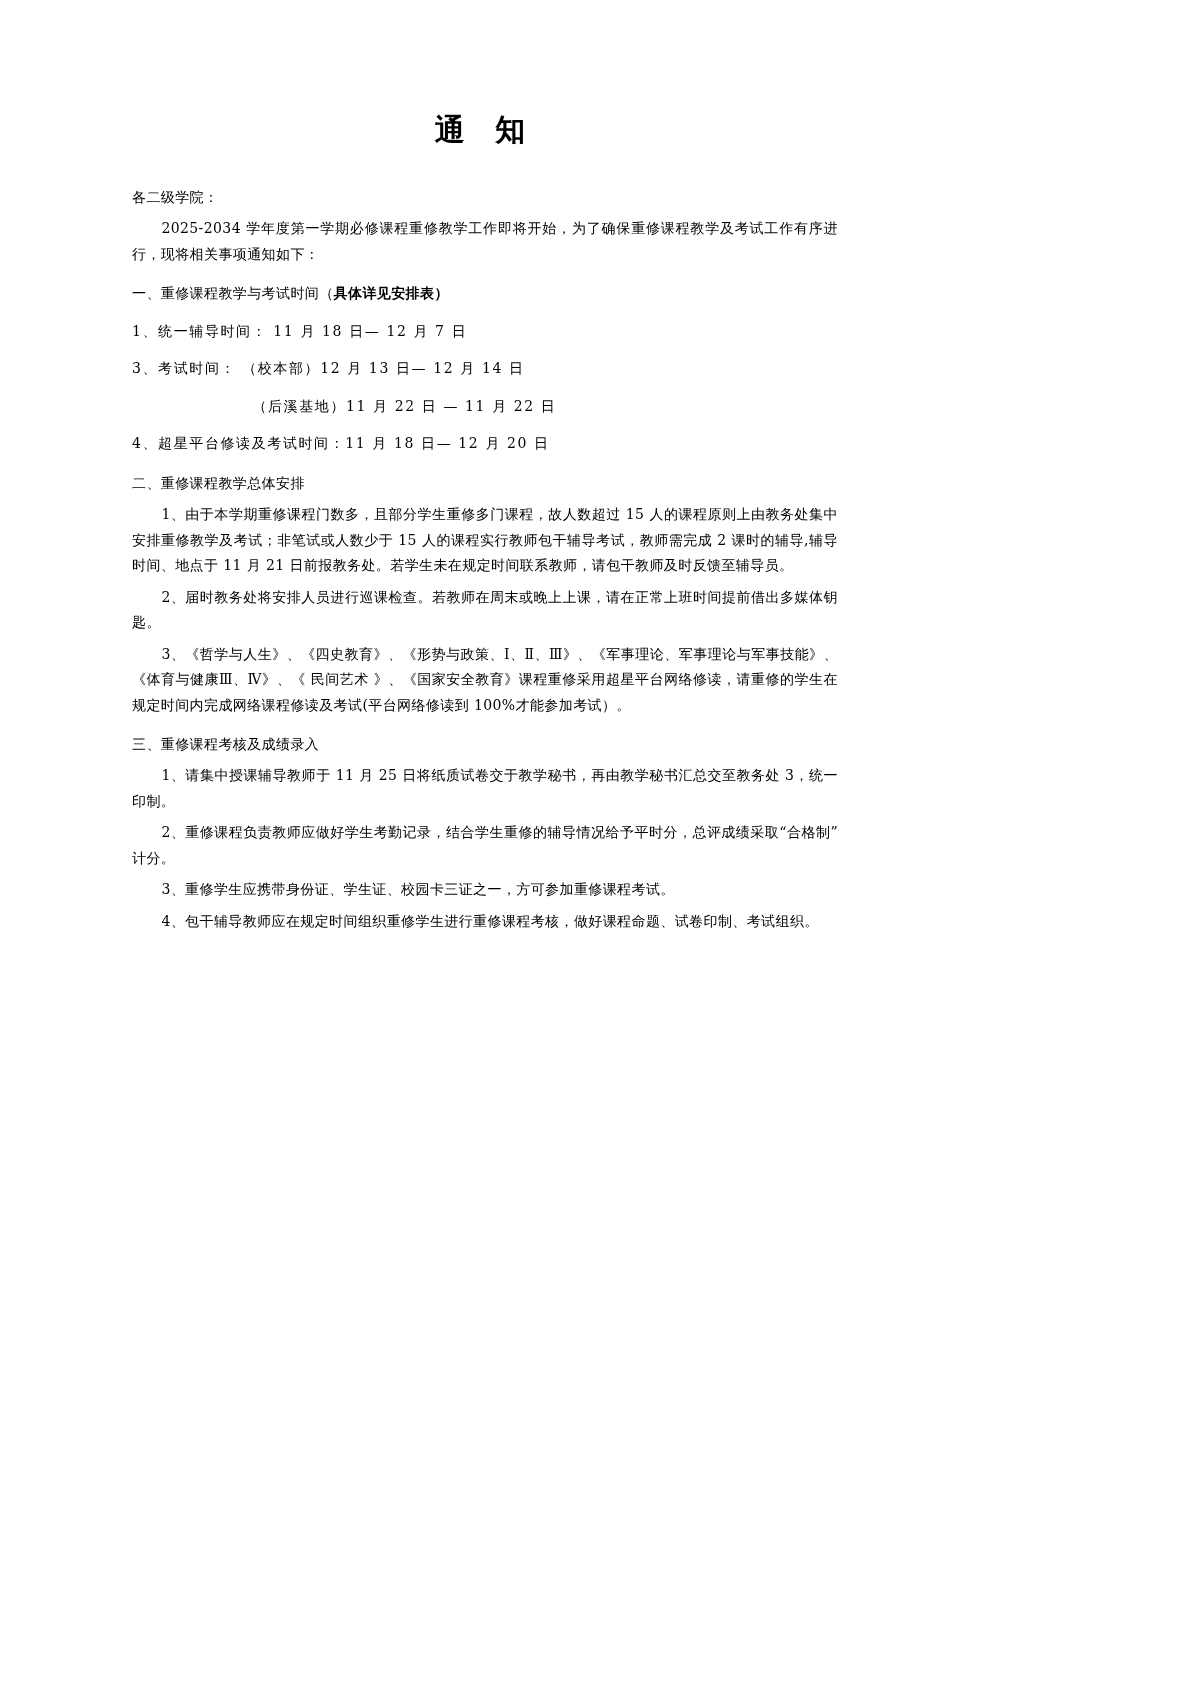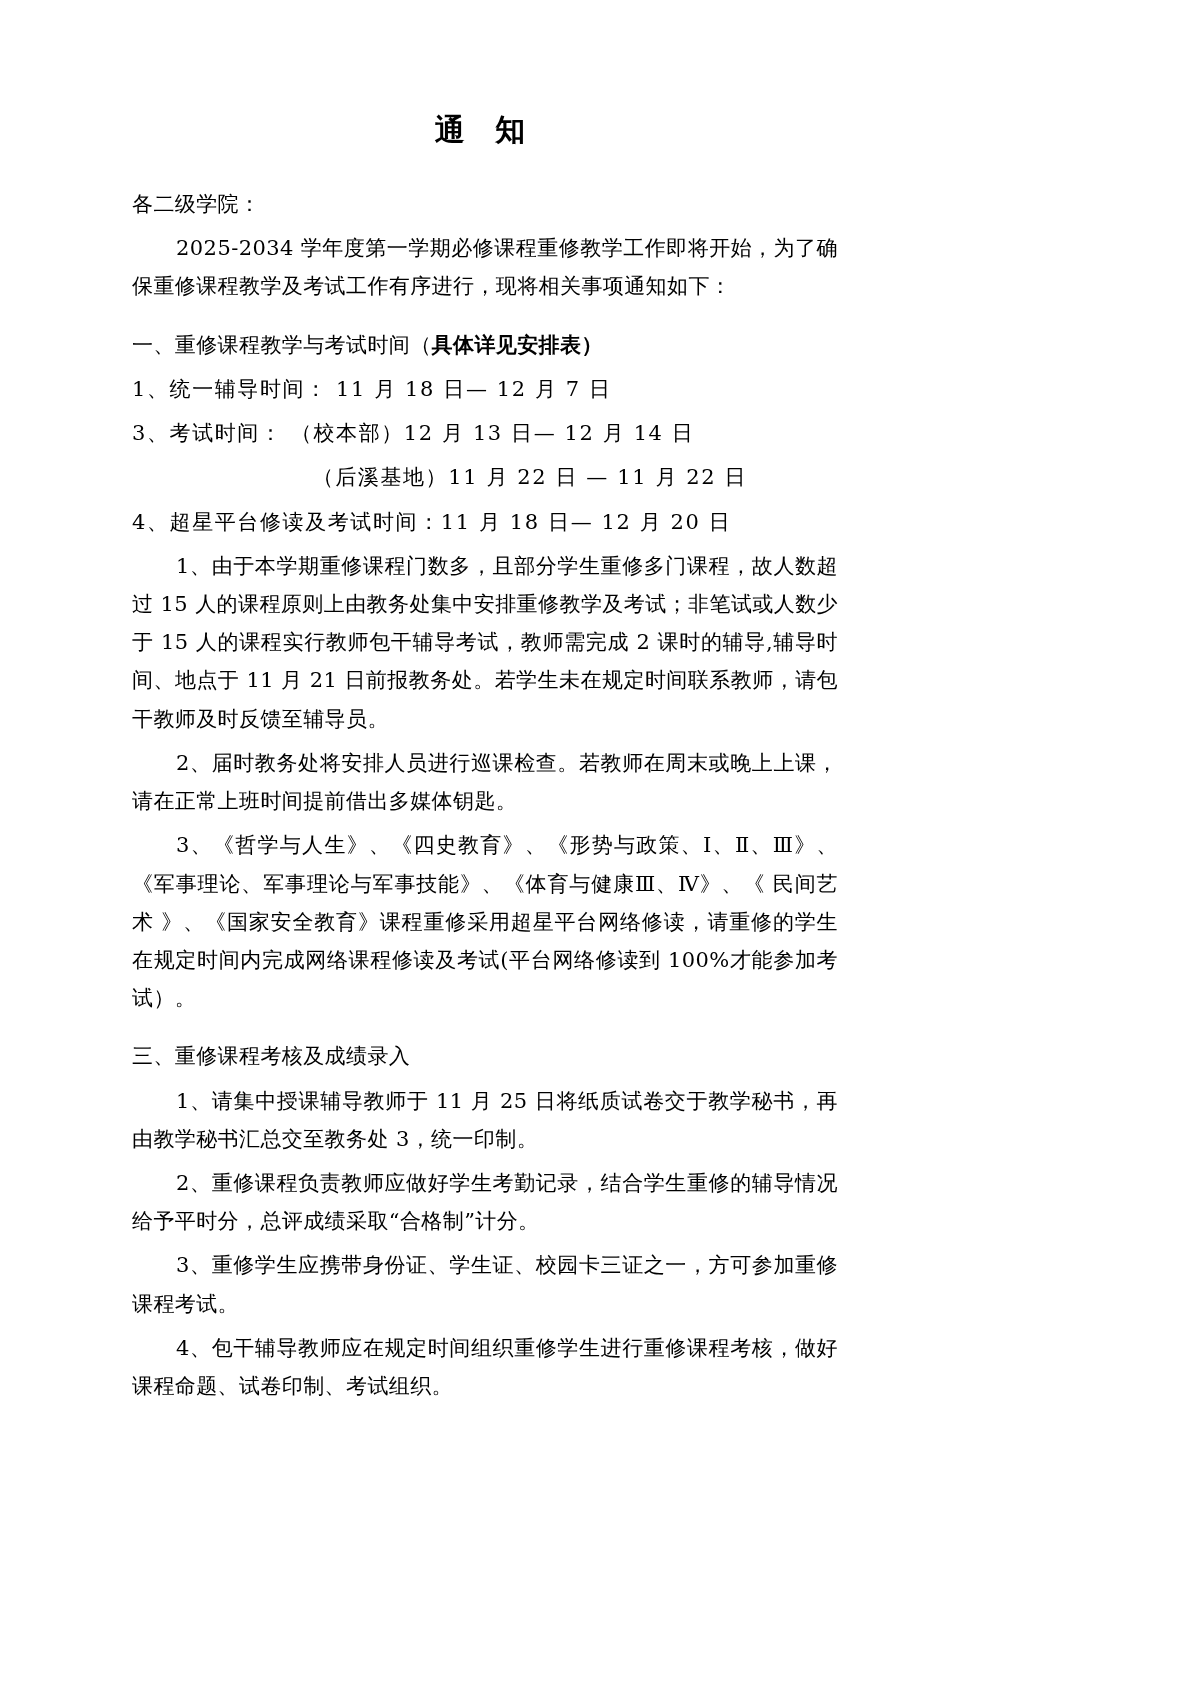--- a/index.html
+++ b/index.html
@@ -23,42 +23,43 @@
   .doc-title {
     text-align: center;
     font-size: 30px;
     font-weight: bold;
     letter-spacing: 10px;
     margin: 14px 0 34px 0;
     font-family: "DejaVu Serif", "Liberation Serif", serif;
   }
   p {
     margin: 0 0 6px 0;
-    font-size: 21px;
+    font-size: 14px;
     line-height: 1.82;
     text-align: justify;
     letter-spacing: 0.4px;
   }
   .indent {
     text-indent: 2.1em;
   }
   .noindent {
     text-indent: 0;
   }
   .center-indent {
     text-indent: 8.6em;
   }
   .bold {
     font-weight: bold;
   }
   .spaced {
     letter-spacing: 1.6px;
+    margin-top: 12px;
   }
   .section-head {
-    margin-top: 20px;
+    margin-top: 14px;
     font-family: Liberation Serif, serif;
   }
 </style>
 </head>
 <body>
 
 <div class="page">
 
   <h1 class="doc-title">通 知</h1>
 
@@ -66,20 +67,21 @@
 
   <p class="indent">2025-2034 学年度第一学期必修课程重修教学工作即将开始，为了确保重修课程教学及考试工作有序进行，现将相关事项通知如下：</p>
 
   <p class="noindent section-head"><span>一、重修课程教学与考试时间（</span><span class="bold">具体详见安排表）</span></p>
 
   <p class="noindent spaced">1、统一辅导时间： 11 月 18 日— 12 月 7 日</p>
   <p class="noindent spaced">3、考试时间： （校本部）12 月 13 日— 12 月 14 日</p>
   <p class="center-indent spaced">（后溪基地）11 月 22 日 — 11 月 22 日</p>
   <p class="noindent spaced">4、超星平台修读及考试时间：11 月 18 日— 12 月 20 日</p>
 
+  <p class="noindent section-head">二、重修课程教学总体安排</p>
   <p class="indent">1、由于本学期重修课程门数多，且部分学生重修多门课程，故人数超过 15 人的课程原则上由教务处集中安排重修教学及考试；非笔试或人数少于 15 人的课程实行教师包干辅导考试，教师需完成 2 课时的辅导,辅导时间、地点于 11 月 21 日前报教务处。若学生未在规定时间联系教师，请包干教师及时反馈至辅导员。</p>
   <p class="indent">2、届时教务处将安排人员进行巡课检查。若教师在周末或晚上上课，请在正常上班时间提前借出多媒体钥匙。</p>
   <p class="indent">3、《哲学与人生》、《四史教育》、《形势与政策、Ⅰ、Ⅱ、Ⅲ》、《军事理论、军事理论与军事技能》、《体育与健康Ⅲ、Ⅳ》、《 民间艺术 》、《国家安全教育》课程重修采用超星平台网络修读，请重修的学生在规定时间内完成网络课程修读及考试(平台网络修读到 100%才能参加考试）。</p>
 
   <p class="noindent section-head">三、重修课程考核及成绩录入</p>
   <p class="indent">1、请集中授课辅导教师于 11 月 25 日将纸质试卷交于教学秘书，再由教学秘书汇总交至教务处 3，统一印制。</p>
   <p class="indent">2、重修课程负责教师应做好学生考勤记录，结合学生重修的辅导情况给予平时分，总评成绩采取“合格制”计分。</p>
   <p class="indent">3、重修学生应携带身份证、学生证、校园卡三证之一，方可参加重修课程考试。</p>
   <p class="indent">4、包干辅导教师应在规定时间组织重修学生进行重修课程考核，做好课程命题、试卷印制、考试组织。</p>
 

